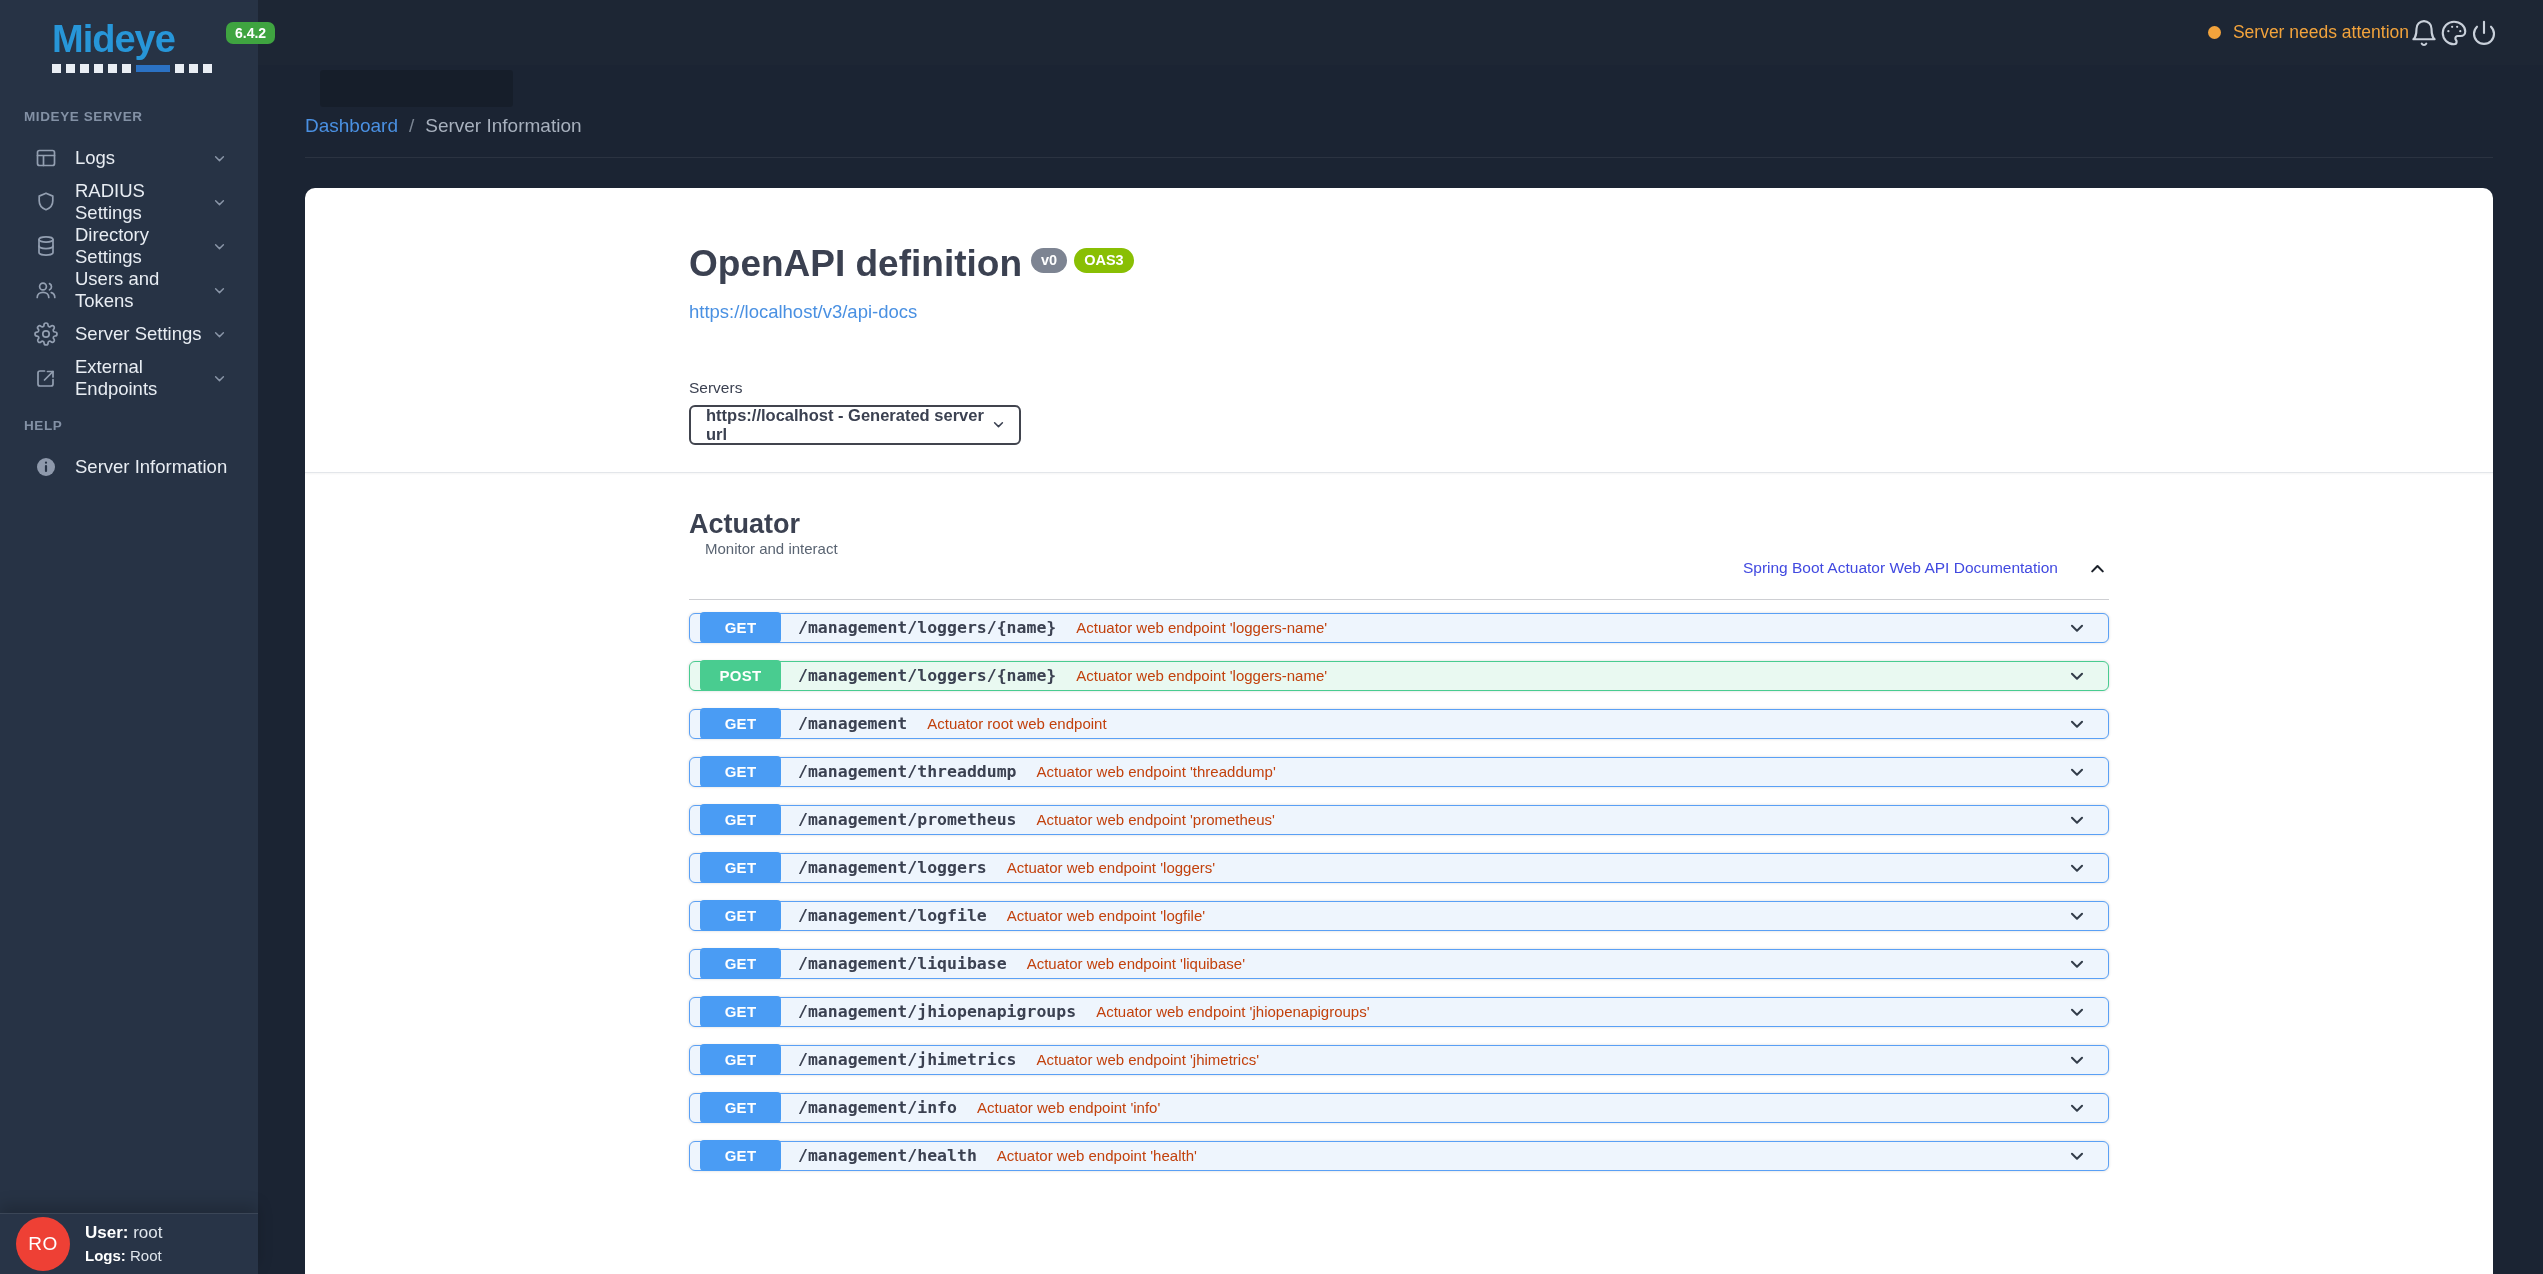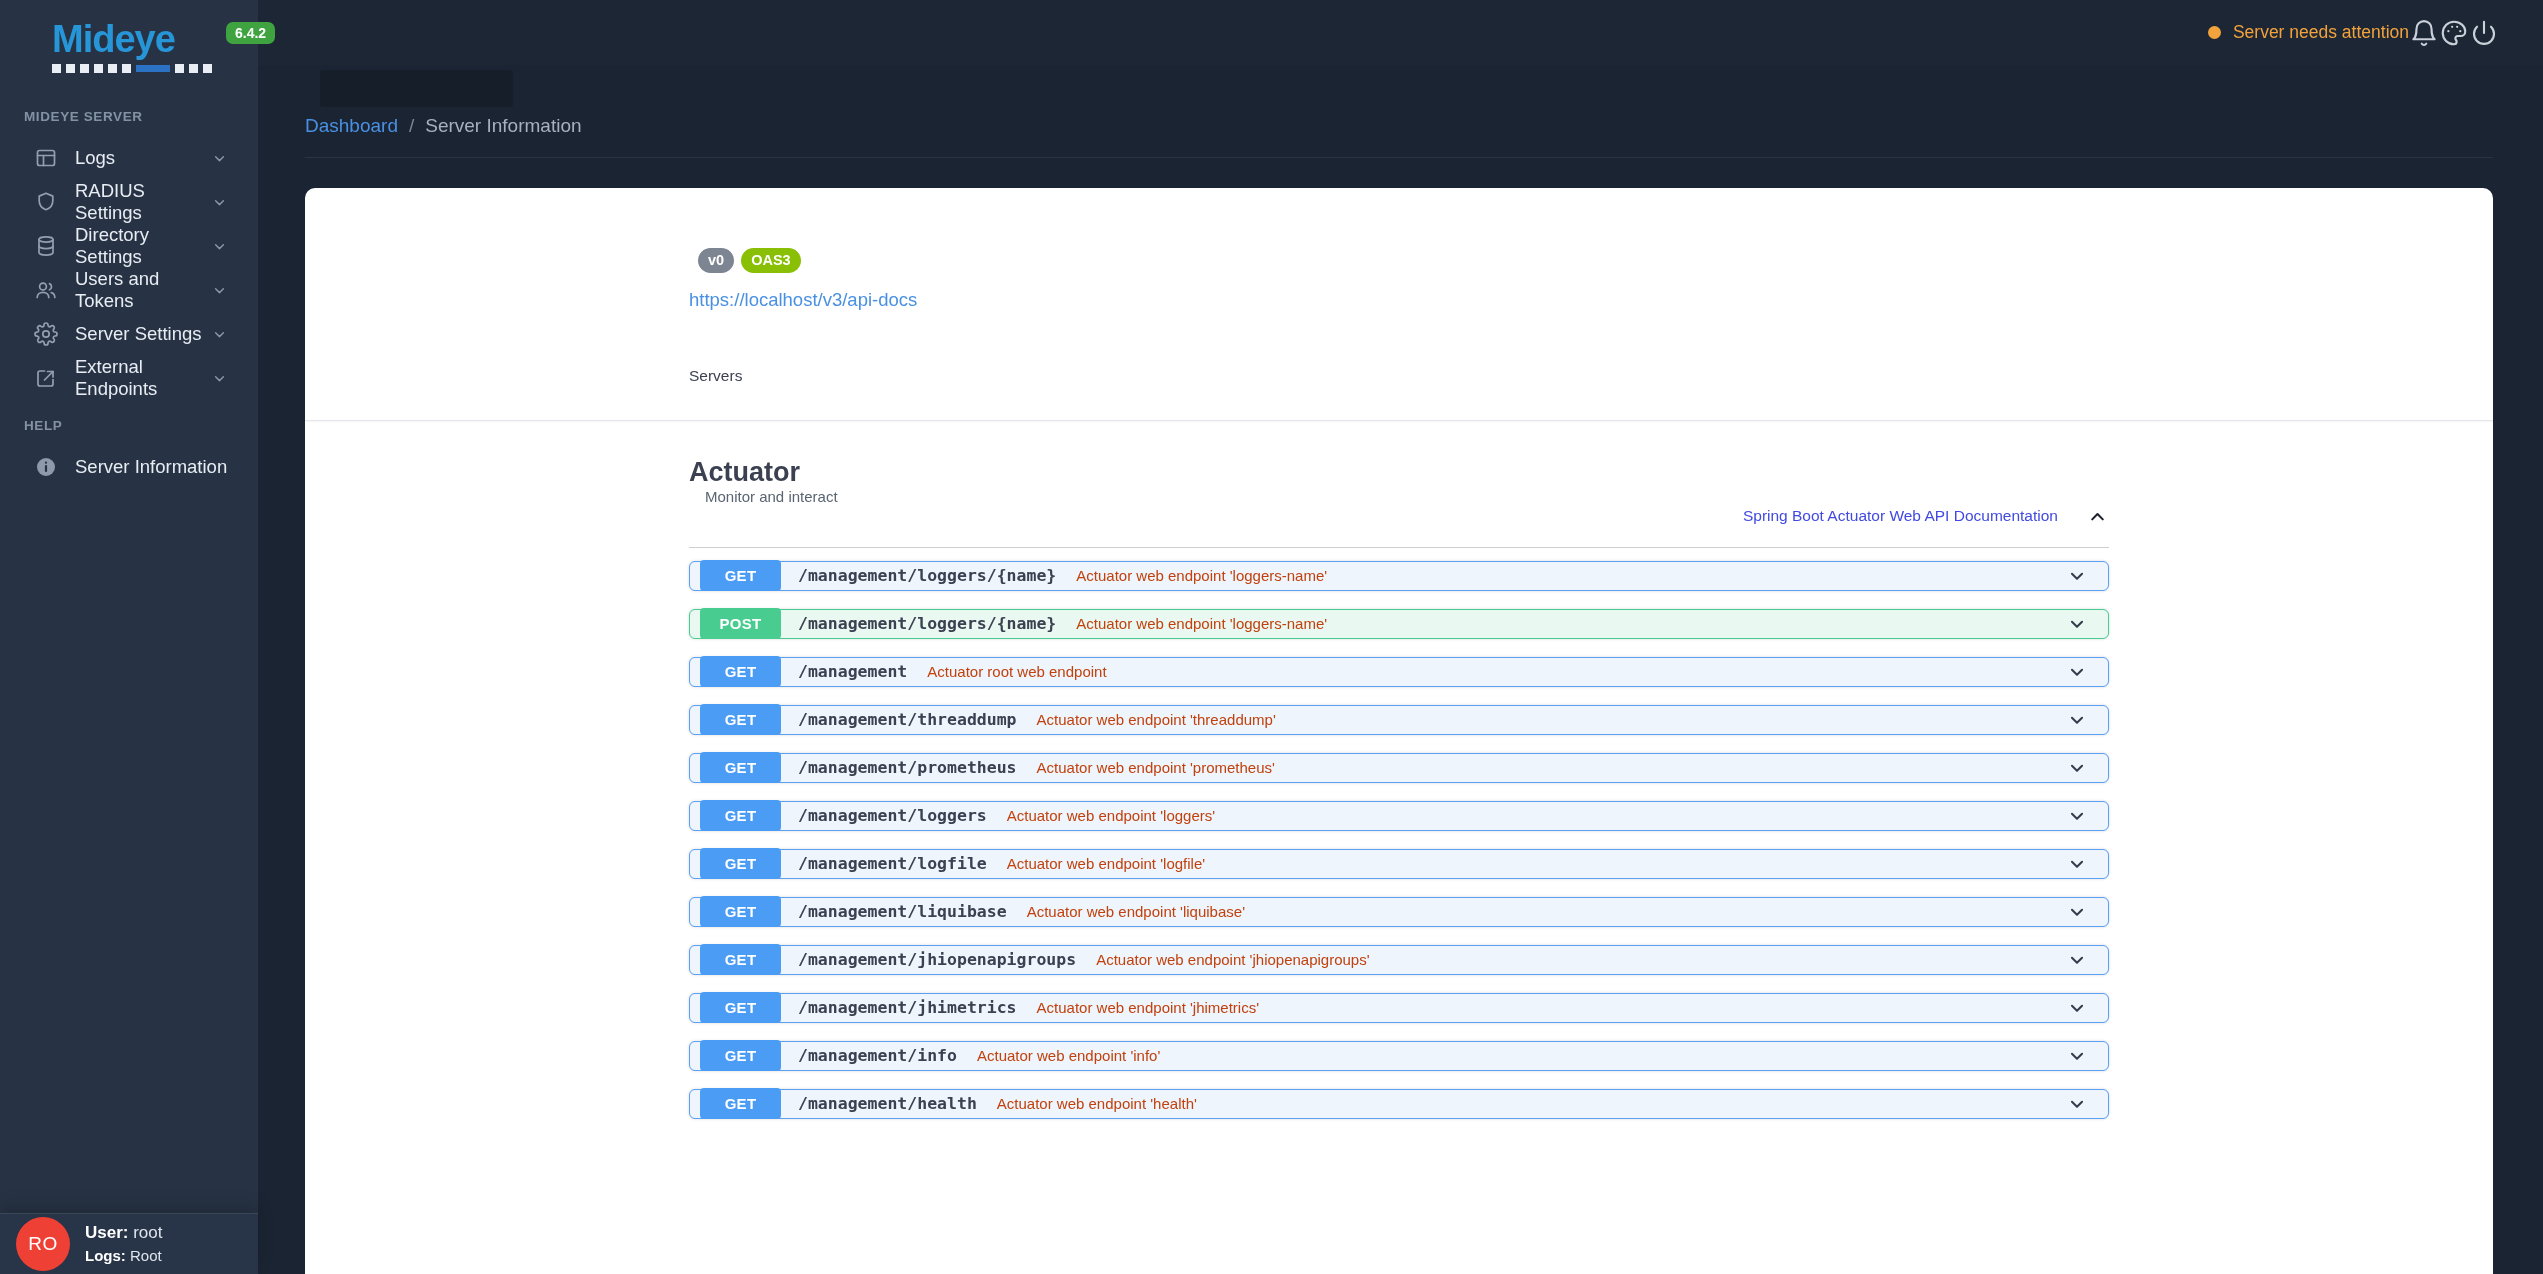--- a/index.html
+++ b/index.html
@@ -251,29 +251,38 @@
     <div class="breadcrumb">
       <a class="bc-link">Dashboard</a>
       <span class="bc-sep">/</span>
       <span class="bc-current">Server Information</span>
     </div>
     <div class="content-hr"></div>
 
     <div class="card">
       <div class="wrapper">
         <div class="title-row">
+          <h1 class="page-title">OpenAPI definition</h1>
           <div class="title-badges">
             <span class="pill pill-version">v0</span>
             <span class="pill pill-oas">OAS3</span>
           </div>
         </div>
         <a class="spec-link">https://localhost/v3/api-docs</a>
 
         <div class="servers-block">
           <label class="servers-label">Servers</label>
+          <div class="server-select">
+            <span class="sel-text">https://localhost - Generated server url</span>
+            <span class="sel-chev">
+                <svg viewBox="0 0 24 24" fill="none" stroke="currentColor" stroke-width="2.2" stroke-linecap="round" stroke-linejoin="round">
+                  <path d="M6.5 9.5L12 15l5.5-5.5"></path>
+                </svg>
+              </span>
+          </div>
         </div>
       </div>
 
       <div class="scheme-divider"></div>
 
       <div class="wrapper">
         <div class="section-header">
           <span class="section-title">Actuator</span>
           <span class="section-sub">Monitor and interact</span>
           <span class="section-right">

